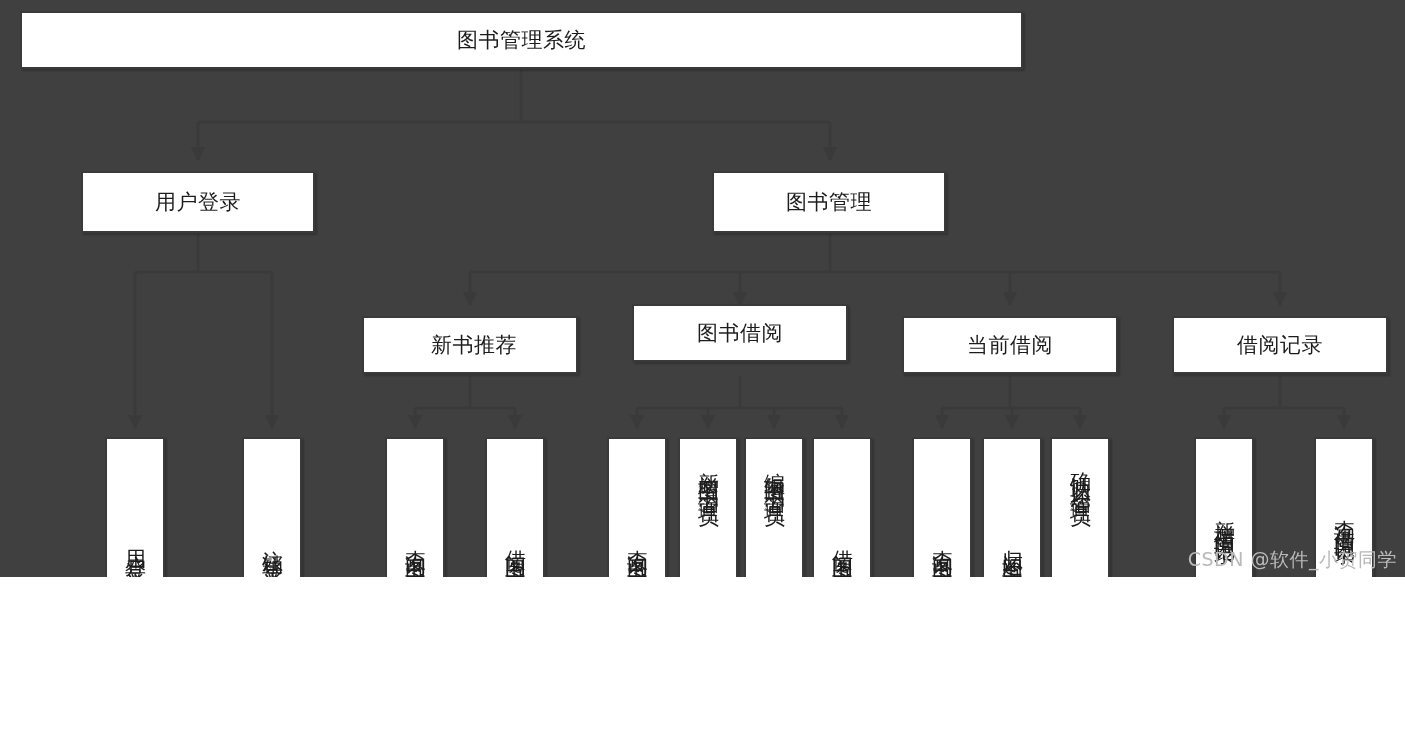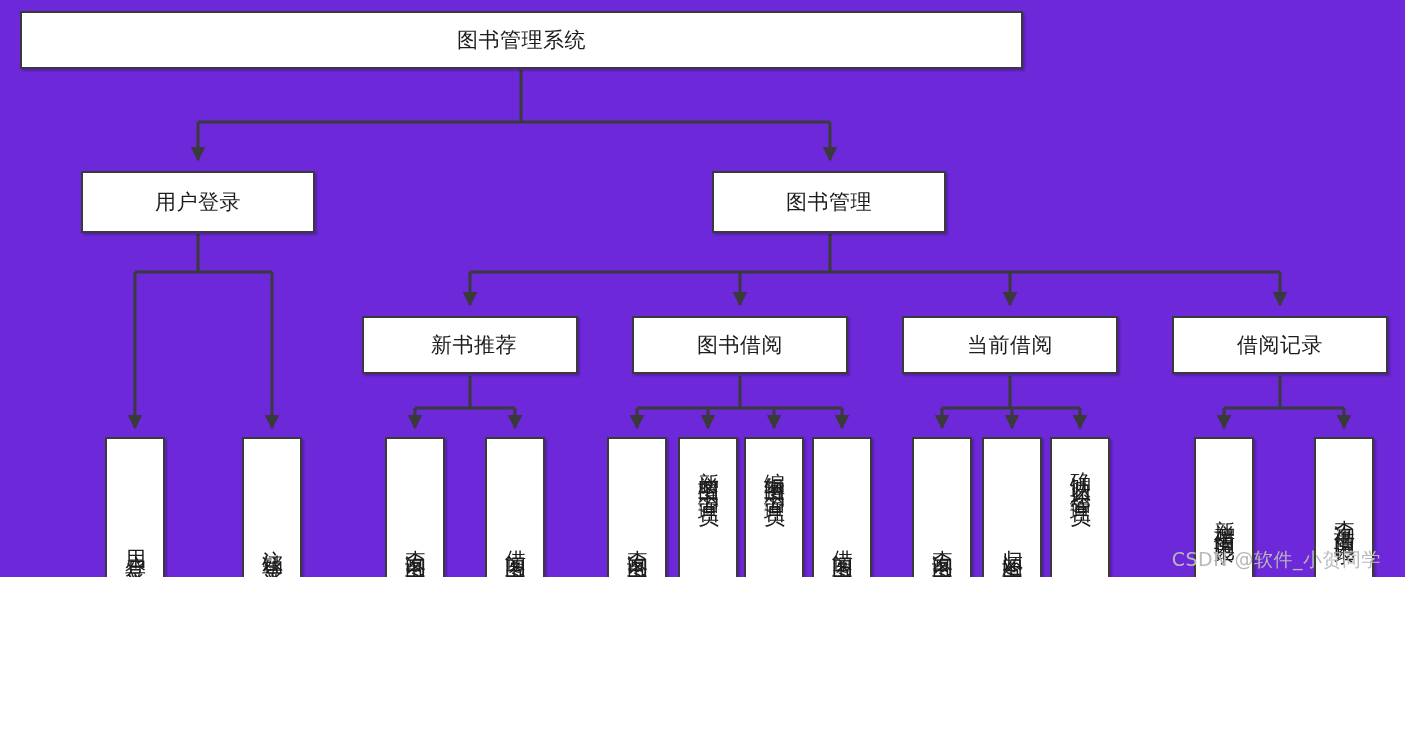--- a/index.html
+++ b/index.html
@@ -7,21 +7,21 @@
     padding: 0;
     background: #ffffff;
   }
   body {
     font-family: "DejaVu Sans", "Liberation Sans", sans-serif;
   }
   #canvas {
     position: relative;
     width: 1405px;
     height: 577px;
-    background: #6d28d9;
+    background: #404040;
     overflow: hidden;
   }
   #wires {
     position: absolute;
     left: 0;
     top: 0;
     width: 1405px;
     height: 747px;
     pointer-events: none;
   }
@@ -56,21 +56,21 @@
     line-height: 1;
   }
   .node.vertical.mid .txt {
     margin-top: 48px;
   }
   .node.vertical.mid2 .txt {
     margin-top: 78px;
   }
   #watermark {
     position: absolute;
-    right: 24px;
+    right: 8px;
     bottom: 4px;
     color: #b9b9b9;
     font-size: 19px;
     letter-spacing: 0.5px;
     white-space: nowrap;
     user-select: none;
   }
 </style>
 </head>
 <body>
@@ -134,21 +134,21 @@
   <div class="node" style="left:81px; top:171px; width:234px; height:62px;">
     <span class="txt">用户登录</span>
   </div>
   <div class="node" style="left:712px; top:171px; width:234px; height:62px;">
     <span class="txt">图书管理</span>
   </div>
 
   <div class="node" style="left:362px; top:316px; width:216px; height:58px;padding-left:8px;">
     <span class="txt">新书推荐</span>
   </div>
-  <div class="node" style="left:632px; top:316px; width:216px; height:58px;">
+  <div class="node" style="left:632px; top:304px; width:216px; height:58px;">
     <span class="txt">图书借阅</span>
   </div>
   <div class="node" style="left:1172px; top:316px; width:216px; height:58px;">
     <span class="txt">借阅记录</span>
   </div>
   <div class="node" style="left:902px; top:316px; width:216px; height:58px;">
     <span class="txt">当前借阅</span>
   </div>
 
   <div class="node vertical mid2" style="left:105px; top:437px; width:60px; height:298px;">

